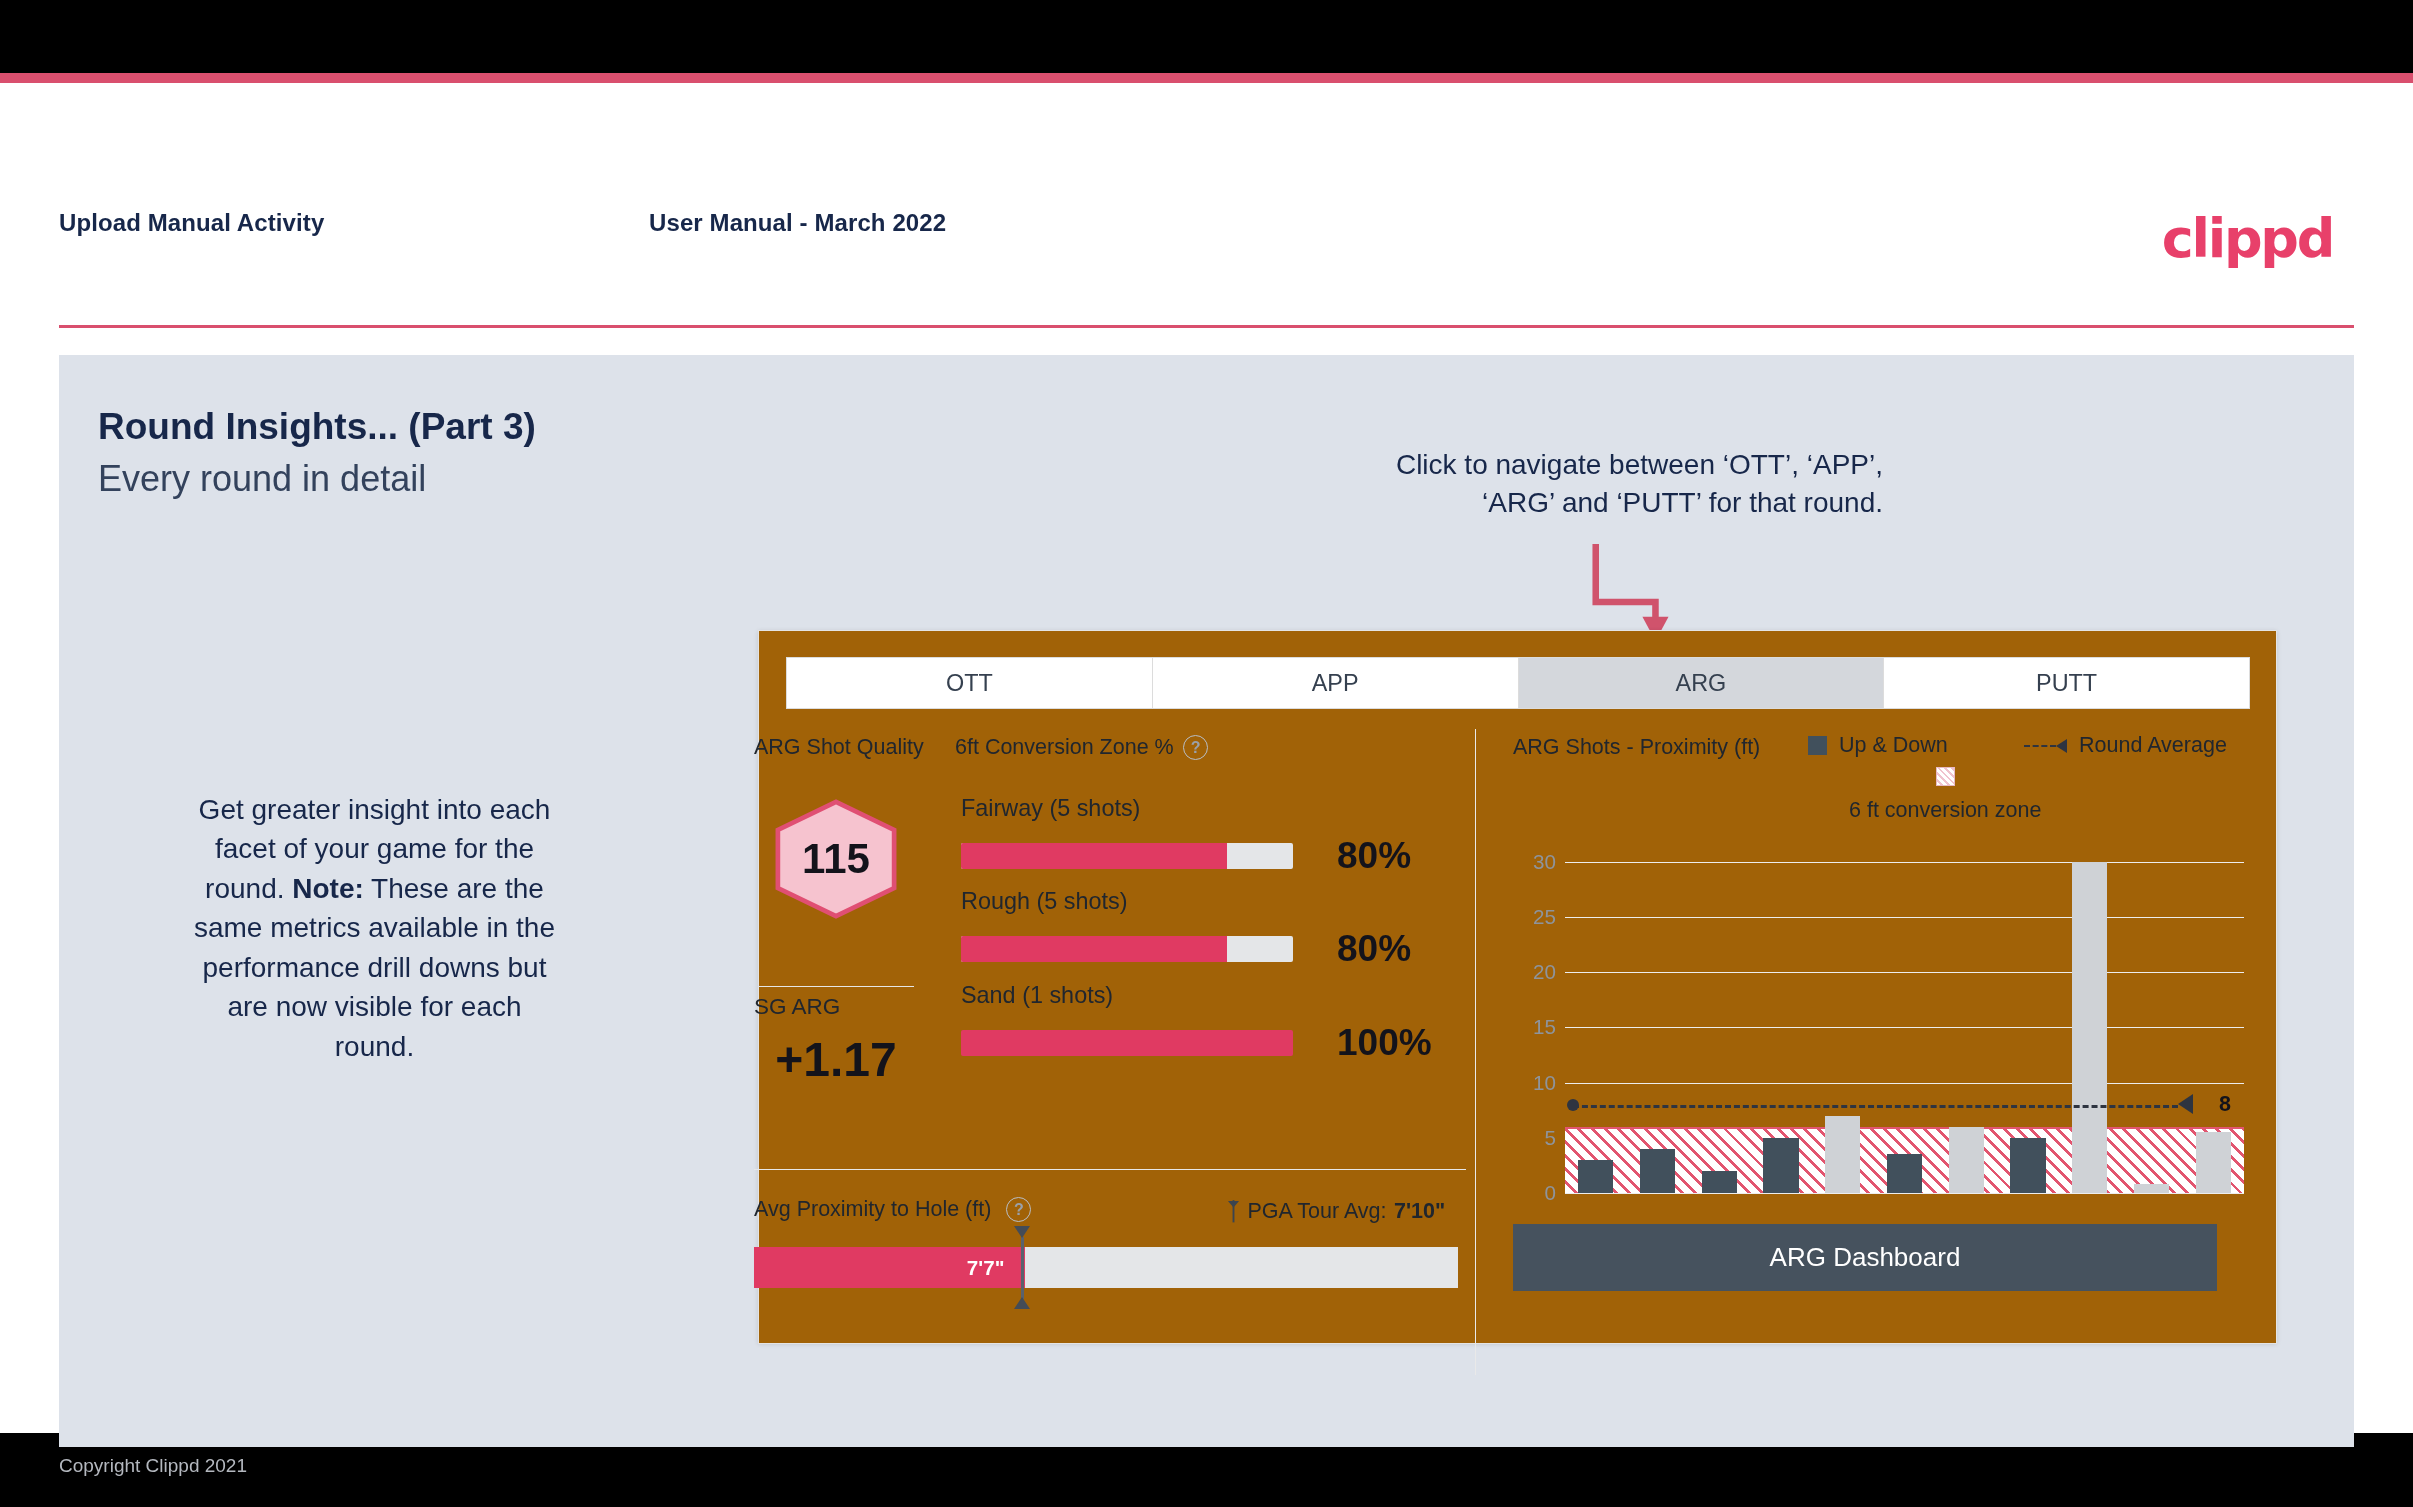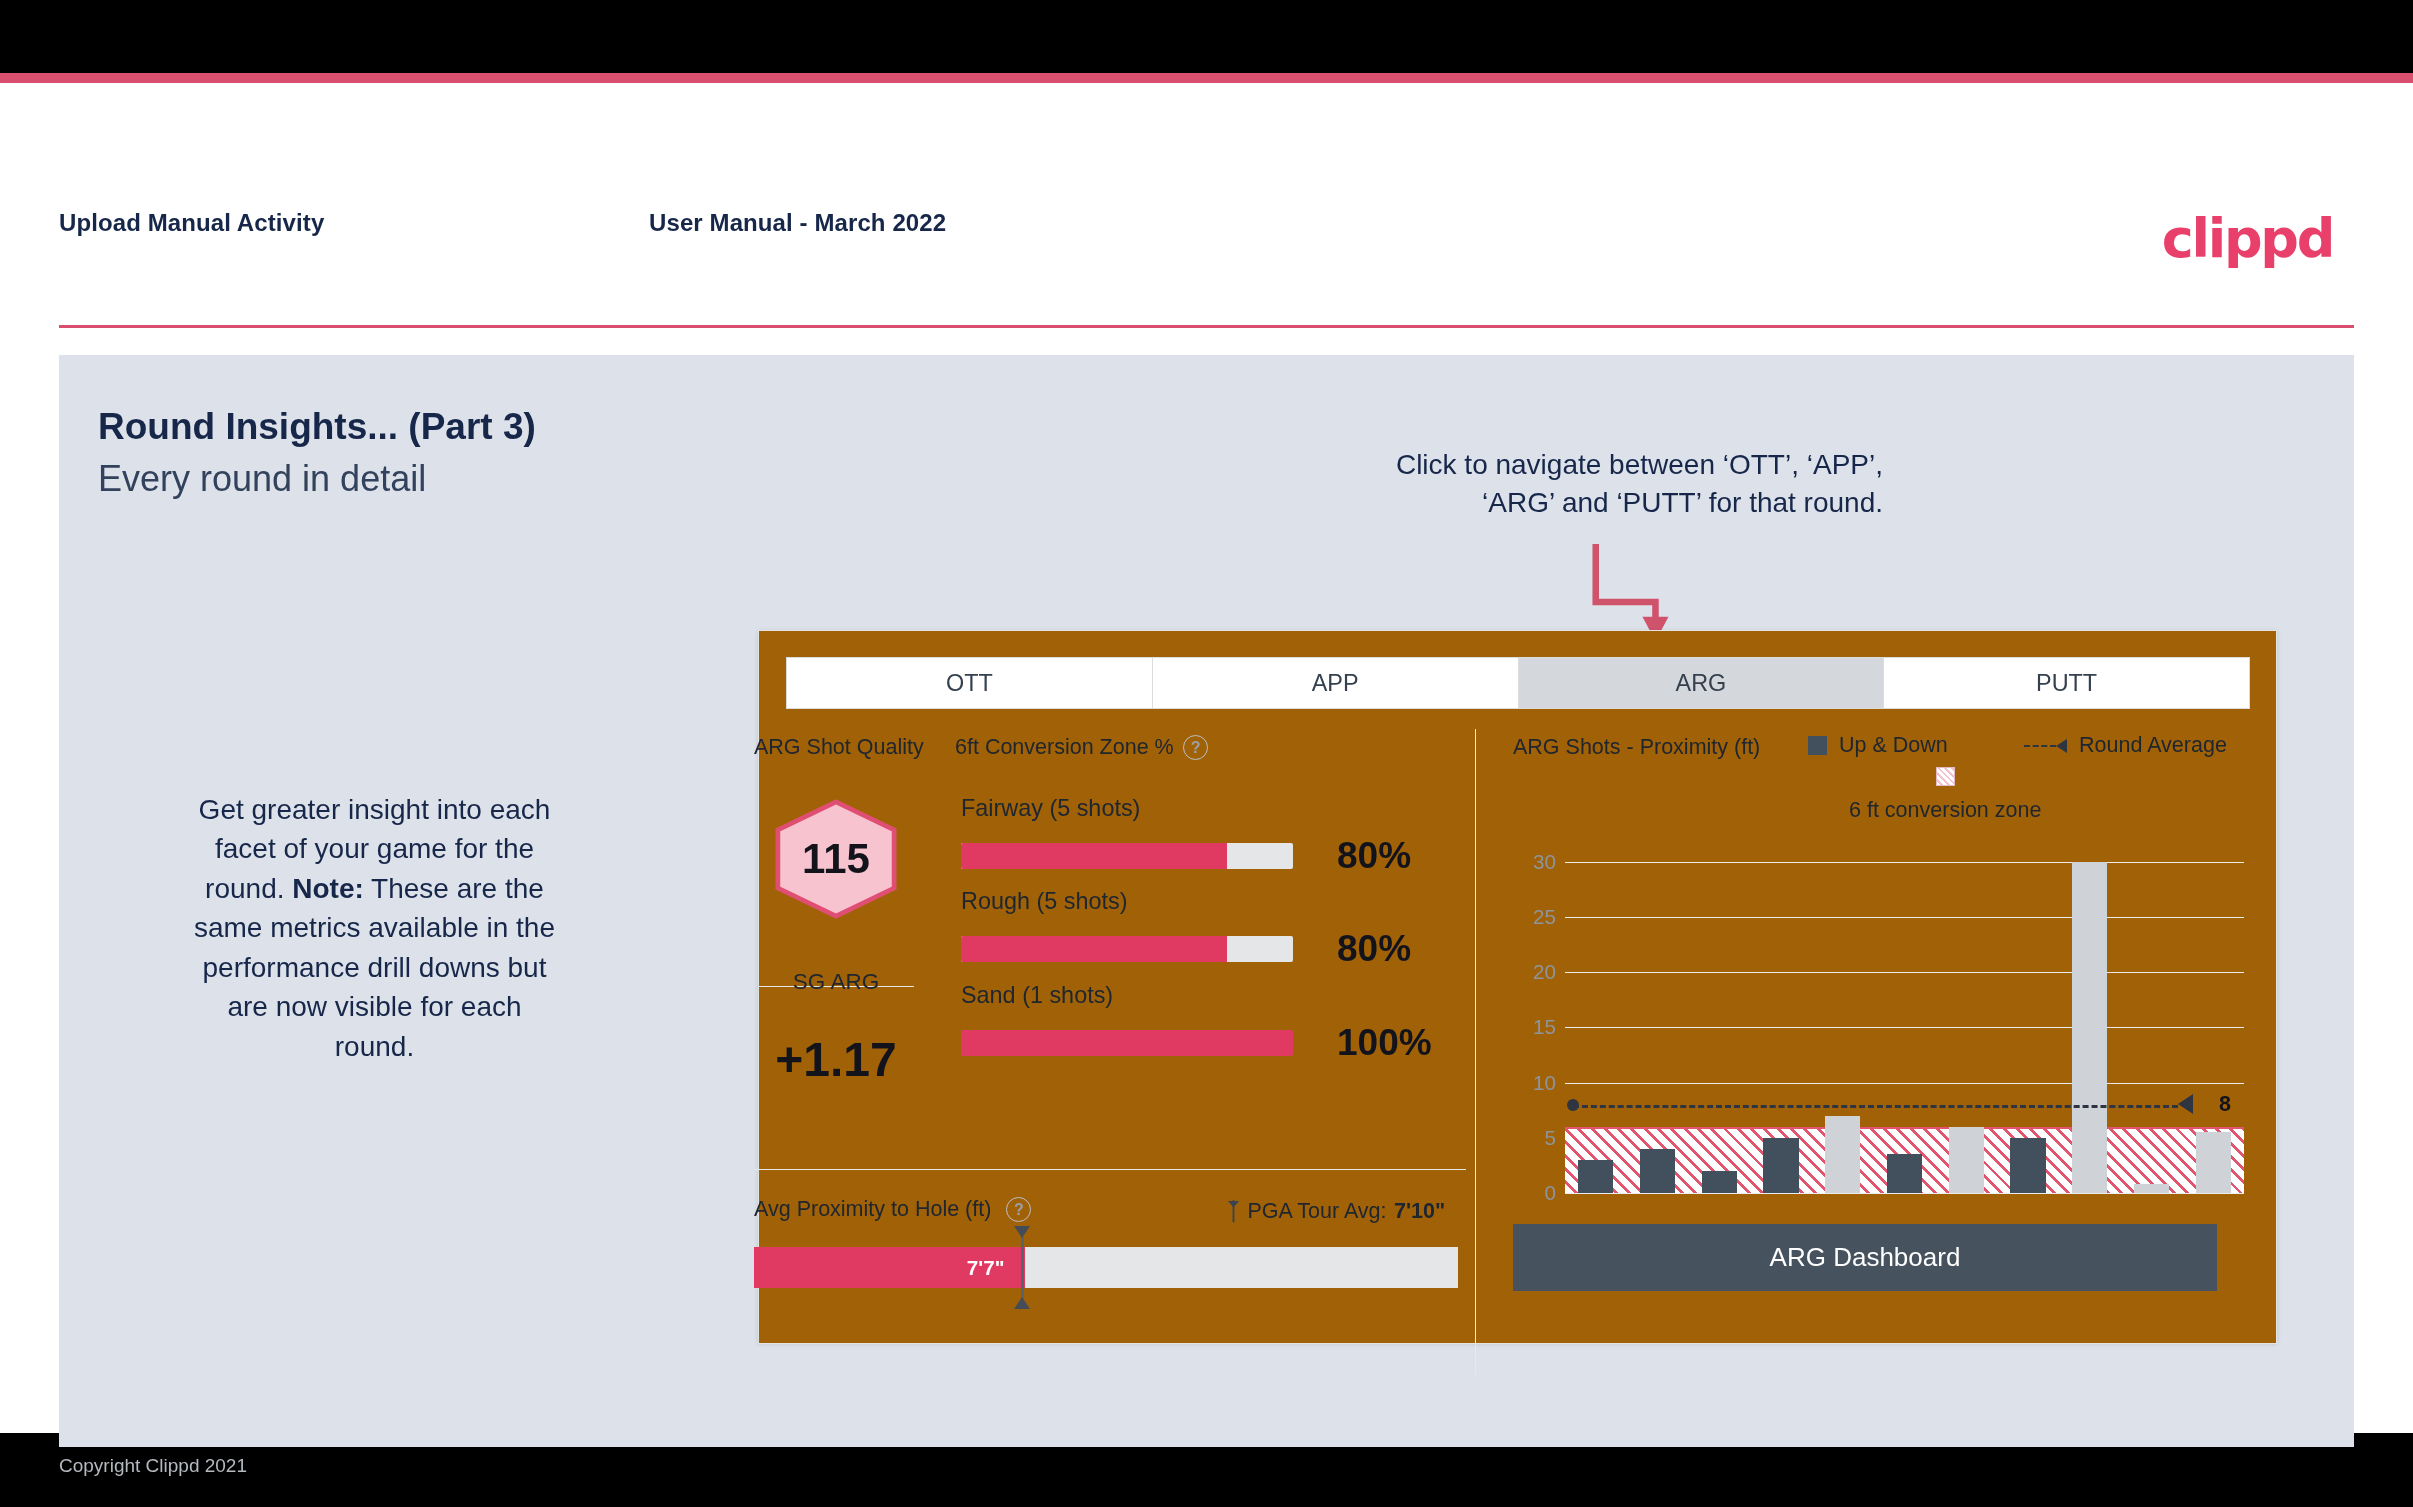--- a/index.html
+++ b/index.html
@@ -61,21 +61,21 @@
   .sec-conv   { position:absolute; left:955px; top:652px; display:flex; align-items:center; gap:9.4px; }
 
   .qmark { width:25px; height:25px; border-radius:50%; border:1.9px solid #b9bec6;
            color:#9aa1aa; font-size:16px; display:flex; align-items:center; justify-content:center;
            font-weight:bold; }
 
   .hex-wrap { position:absolute; left:774px; top:716px; width:124px; height:120px; }
   .hex-val { position:absolute; left:0; top:0; width:124px; height:120px;
              display:flex; align-items:center; justify-content:center;
              font-size:42px; font-weight:bold; color:#13131b; }
-  .sg-lbl { position:absolute; left:754px; top:886px; width:164px; text-align:center; font-size:22.5px; color:#20262e; }
+  .sg-lbl { position:absolute; left:754px; top:911px; width:164px; font-size:22.5px; color:#20262e; }
   .sg-val { position:absolute; left:754px; top:949px; width:164px; text-align:center; font-size:48px; font-weight:bold; color:#13131b; }
   .sg-rule{ position:absolute; left:759px; top:903px; width:155px; height:0.9px; background:#e6e6e6; }
 
   .conv-row { position:absolute; left:961px; width:506px; }
   .conv-name{ font-size:23.4px; color:#20262e; margin-bottom:13px; }
   .conv-line{ display:flex; align-items:center; }
   .track { width:332px; height:26px; background:#e4e6e8; border-radius:1.9px; overflow:hidden; }
   .fill  { height:100%; background:#e0days; }
   .fill  { height:100%; background:#e03a62; }
   .pct   { margin-left:44px; font-size:37px; font-weight:bold; color:#13131b; }

